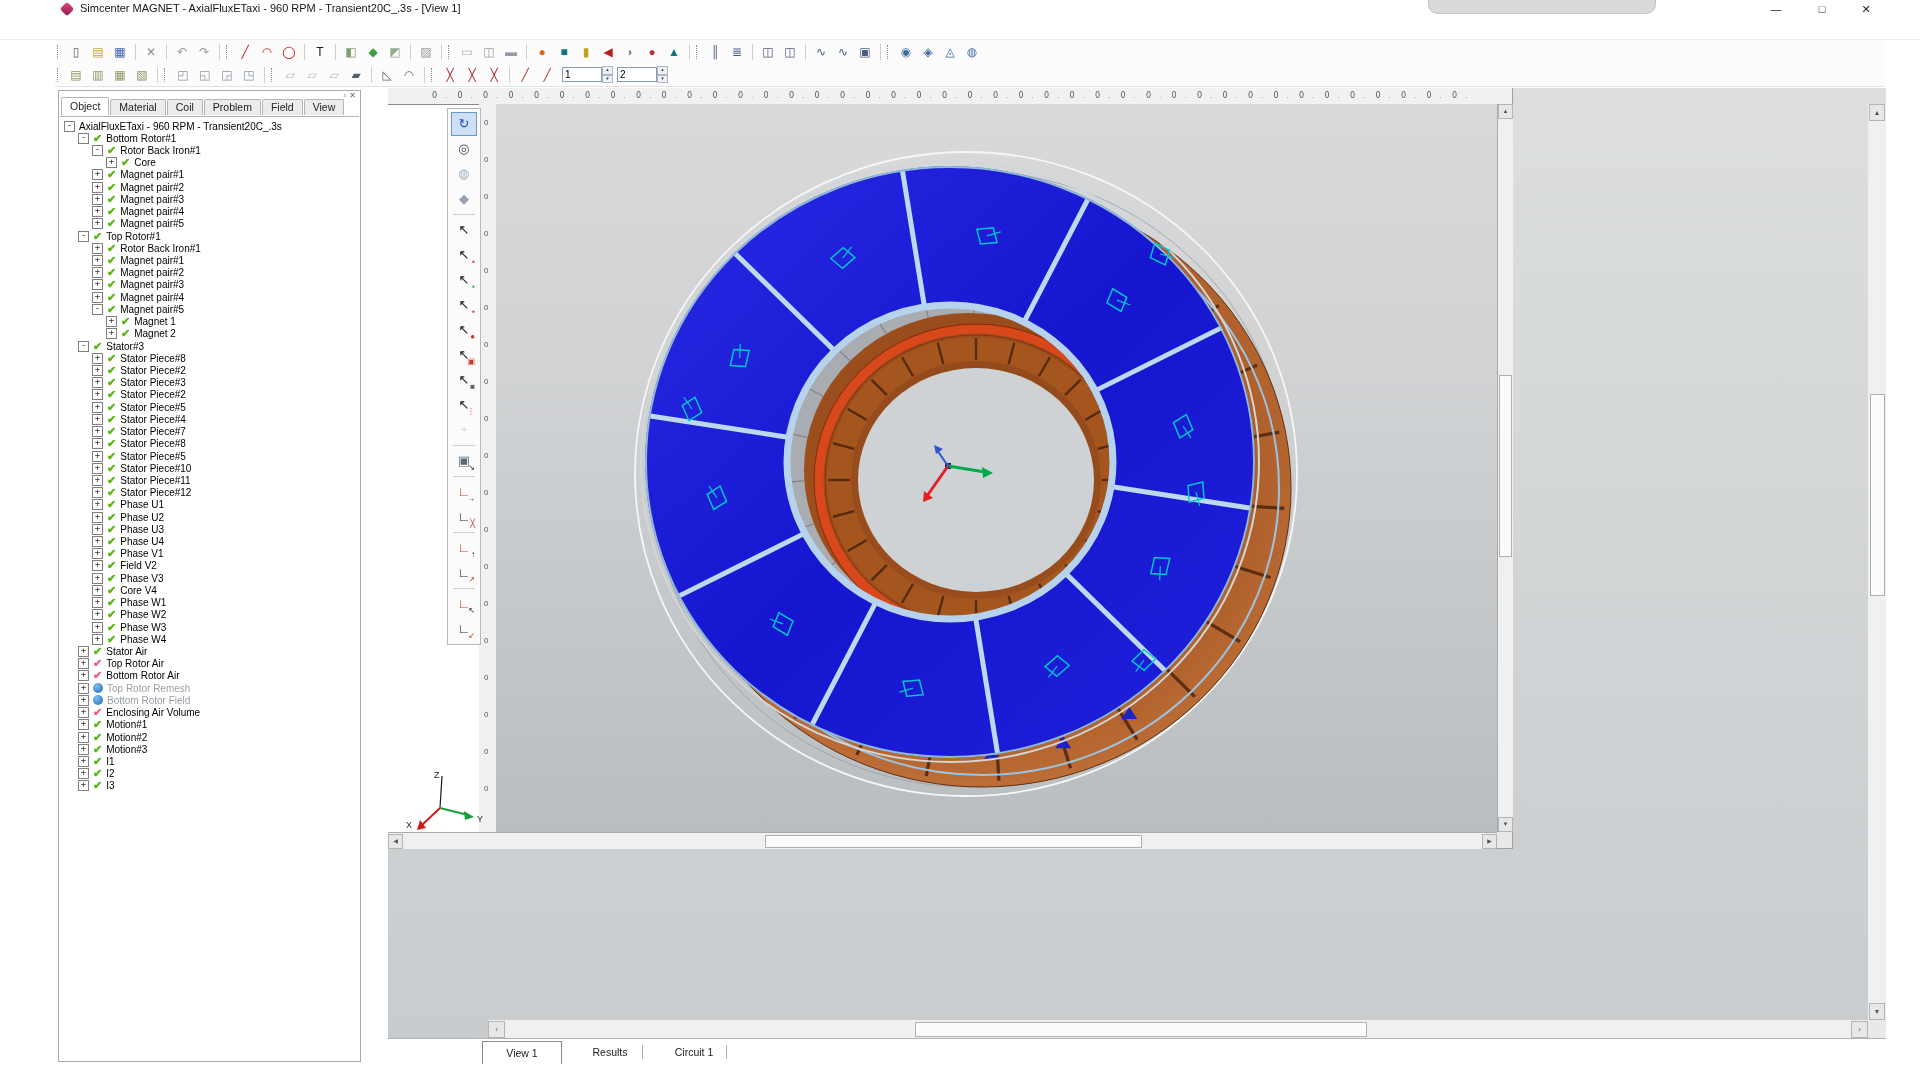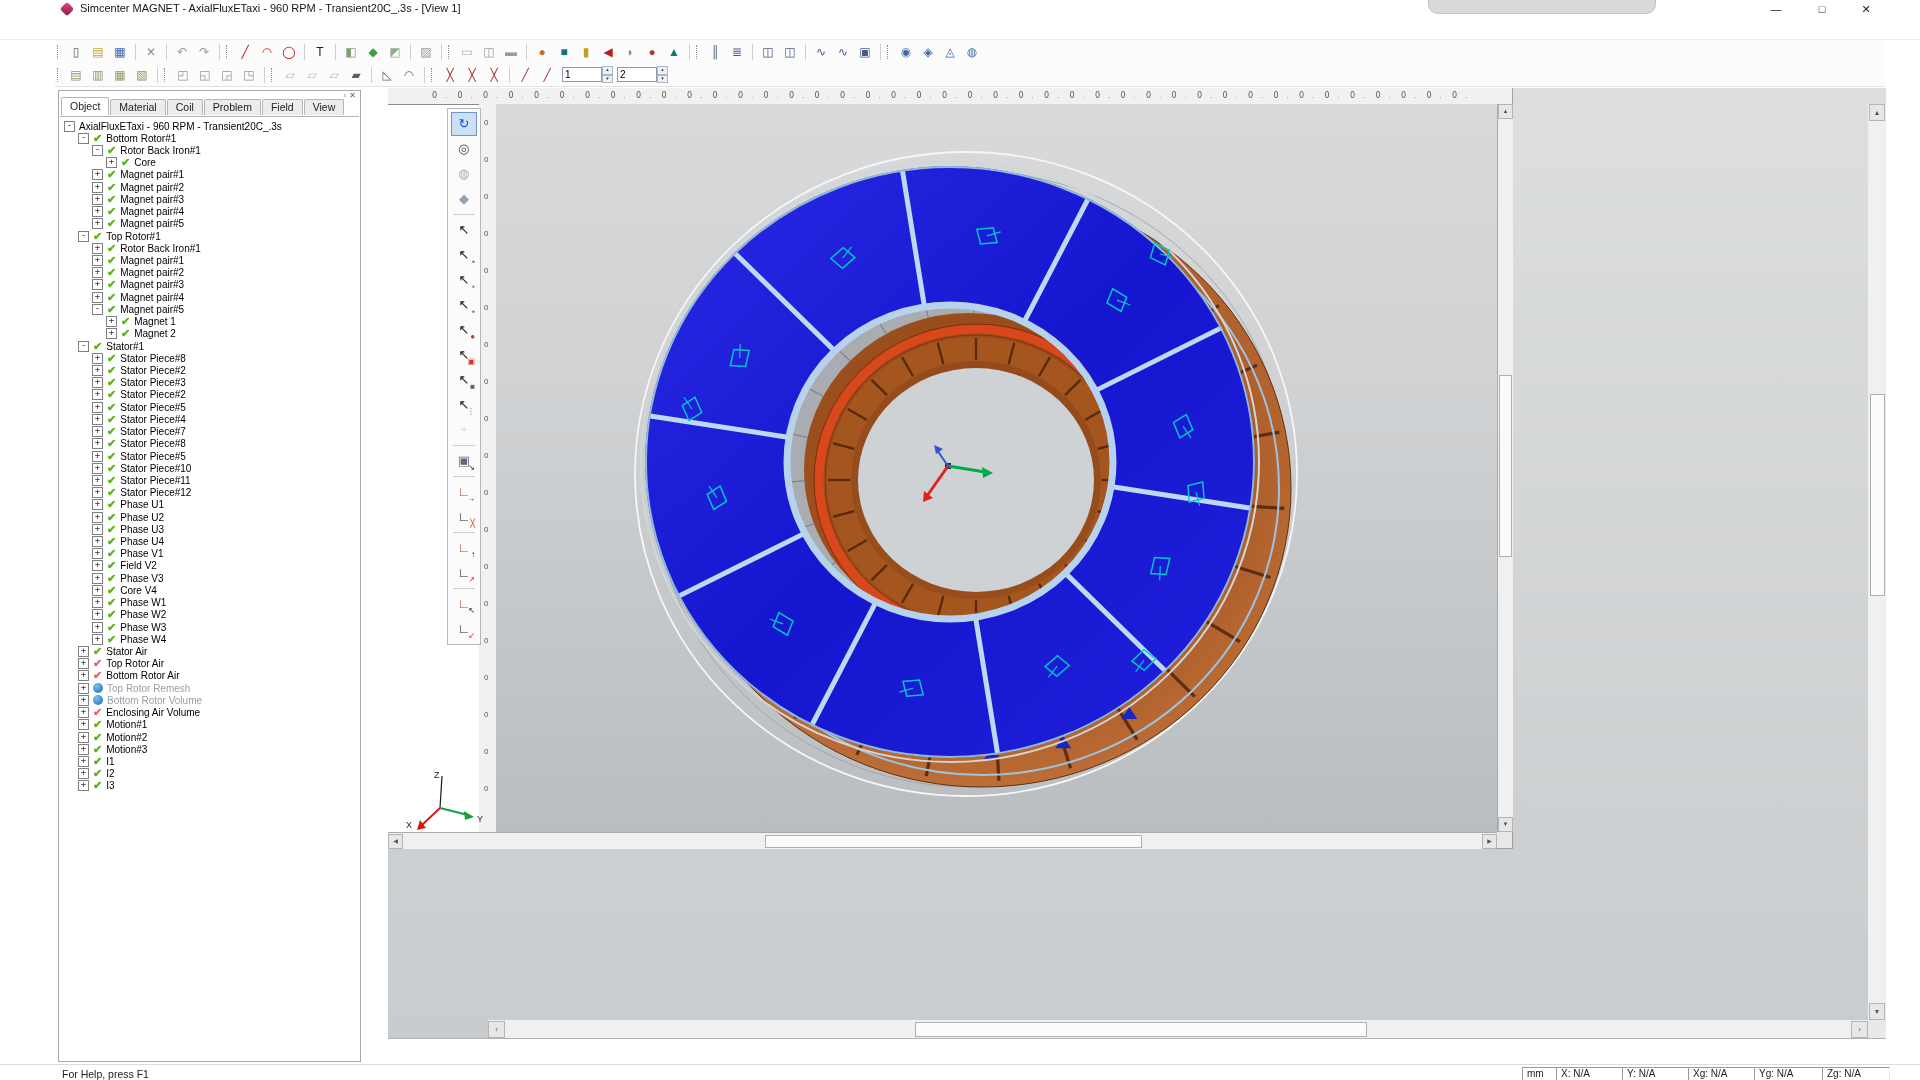--- a/index.html
+++ b/index.html
@@ -324,21 +324,21 @@
           <span class="tlabel">Magnet 1</span>
         </div>
         <div class="trow" style="padding-left: 46px;">
           <span class="texp">+</span>
           <span class="tchk" style="color: rgb(90, 180, 20);">✔</span>
           <span class="tlabel">Magnet 2</span>
         </div>
         <div class="trow" style="padding-left: 18px;">
           <span class="texp">-</span>
           <span class="tchk" style="color: rgb(90, 180, 20);">✔</span>
-          <span class="tlabel">Stator#1</span>
+          <span class="tlabel">Stator#3</span>
         </div>
         <div class="trow" style="padding-left: 32px;">
           <span class="texp">+</span>
           <span class="tchk" style="color: rgb(90, 180, 20);">✔</span>
           <span class="tlabel">Stator Piece#8</span>
         </div>
         <div class="trow" style="padding-left: 32px;">
           <span class="texp">+</span>
           <span class="tchk" style="color: rgb(90, 180, 20);">✔</span>
           <span class="tlabel">Stator Piece#2</span>
@@ -469,21 +469,21 @@
           <span class="tlabel">Bottom Rotor Air</span>
         </div>
         <div class="trow dim" style="padding-left: 18px;">
           <span class="texp">+</span>
           <span class="tball"></span>
           <span class="tlabel">Top Rotor Remesh</span>
         </div>
         <div class="trow dim" style="padding-left: 18px;">
           <span class="texp">+</span>
           <span class="tball"></span>
-          <span class="tlabel">Bottom Rotor Volume</span>
+          <span class="tlabel">Bottom Rotor Field</span>
         </div>
         <div class="trow" style="padding-left: 18px;">
           <span class="texp">+</span>
           <span class="tchk" style="color: rgb(239, 93, 122);">✔</span>
           <span class="tlabel">Enclosing Air Volume</span>
         </div>
         <div class="trow" style="padding-left: 18px;">
           <span class="texp">+</span>
           <span class="tchk" style="color: rgb(90, 180, 20);">✔</span>
           <span class="tlabel">Motion#1</span>
@@ -877,26 +877,22 @@
     <line x1="36" y1="40" x2="38" y2="8" stroke="#222" stroke-width="1.2"></line>
     <text id="triad-z" x="30" y="10" font-size="9" fill="#222">Z</text>
     <line x1="36" y1="40" x2="64" y2="47" stroke="#18a040" stroke-width="2"></line>
     <polygon points="70,49 60,43 61,52" fill="#18a040"></polygon>
     <text id="triad-y" x="73" y="54" font-size="9" fill="#222">Y</text>
     <line x1="36" y1="40" x2="18" y2="57" stroke="#d81818" stroke-width="2"></line>
     <polygon points="13,62 22,60 16,52" fill="#d81818"></polygon>
     <text id="triad-x" x="2" y="60" font-size="9" fill="#222">X</text>
   </svg>
 
-
-  <div id="statusbar" class="abs">
-    <div id="status-help">For Help, press F1</div>
-    <div id="status-fields">
-        <div class="status-field" style="left: 1522px; width: 30px;">mm</div>
-        <div class="status-field" style="left: 1556px; width: 62px;">X: N/A</div>
-        <div class="status-field" style="left: 1622px; width: 62px;">Y: N/A</div>
-        <div class="status-field" style="left: 1688px; width: 64px;">Xg: N/A</div>
-        <div class="status-field" style="left: 1754px; width: 64px;">Yg: N/A</div>
-        <div class="status-field" style="left: 1822px; width: 62px;">Zg: N/A</div>
-      </div>
-  </div>
+  <div id="doc-tabs" class="abs">
+      <div class="dtab active" style="left: 94px; width: 78px;">View 1</div>
+      <div class="dtab" style="left: 187px; width: 70px;">Results</div>
+      <div class="dtab" style="left: 267px; width: 78px;">Circuit 1</div>
+      <div class="dtab-sep" style="left: 254px;"></div>
+      <div class="dtab-sep" style="left: 338px;"></div>
+    </div>
+
 
 </div>
 
 </body></html>

